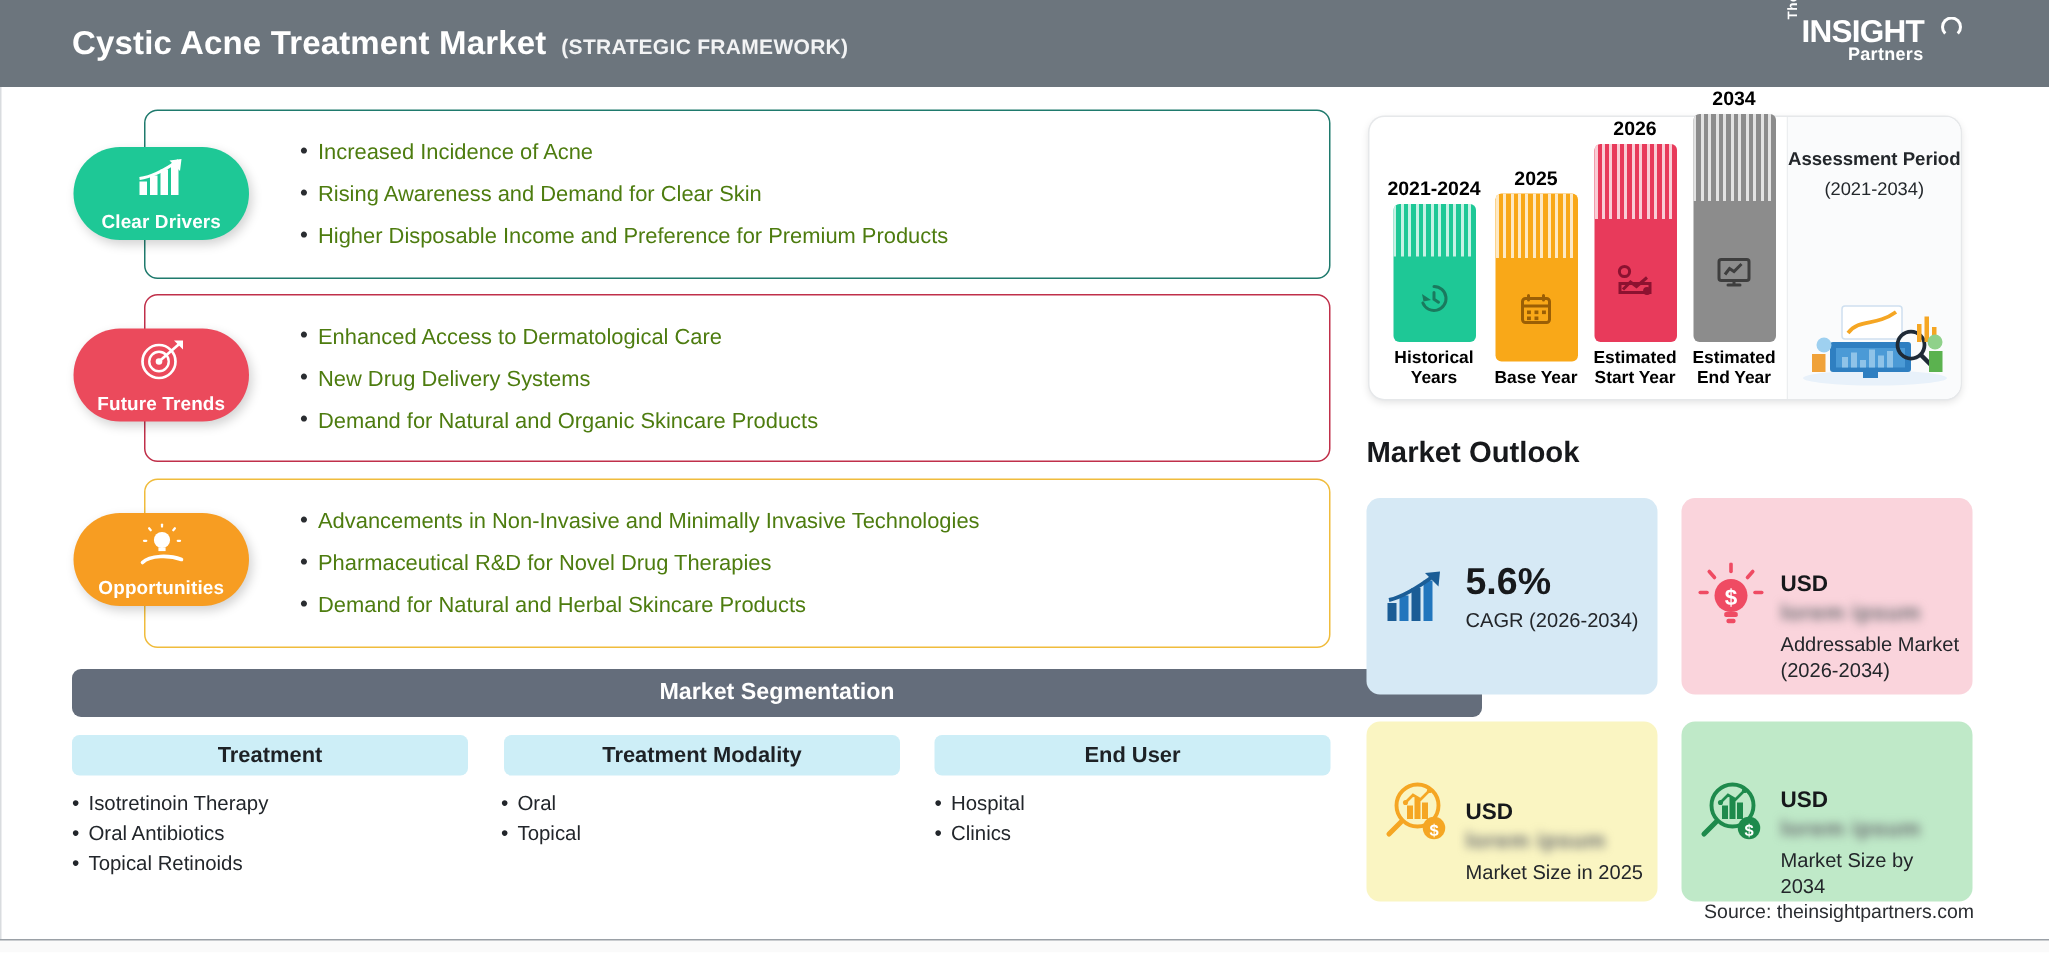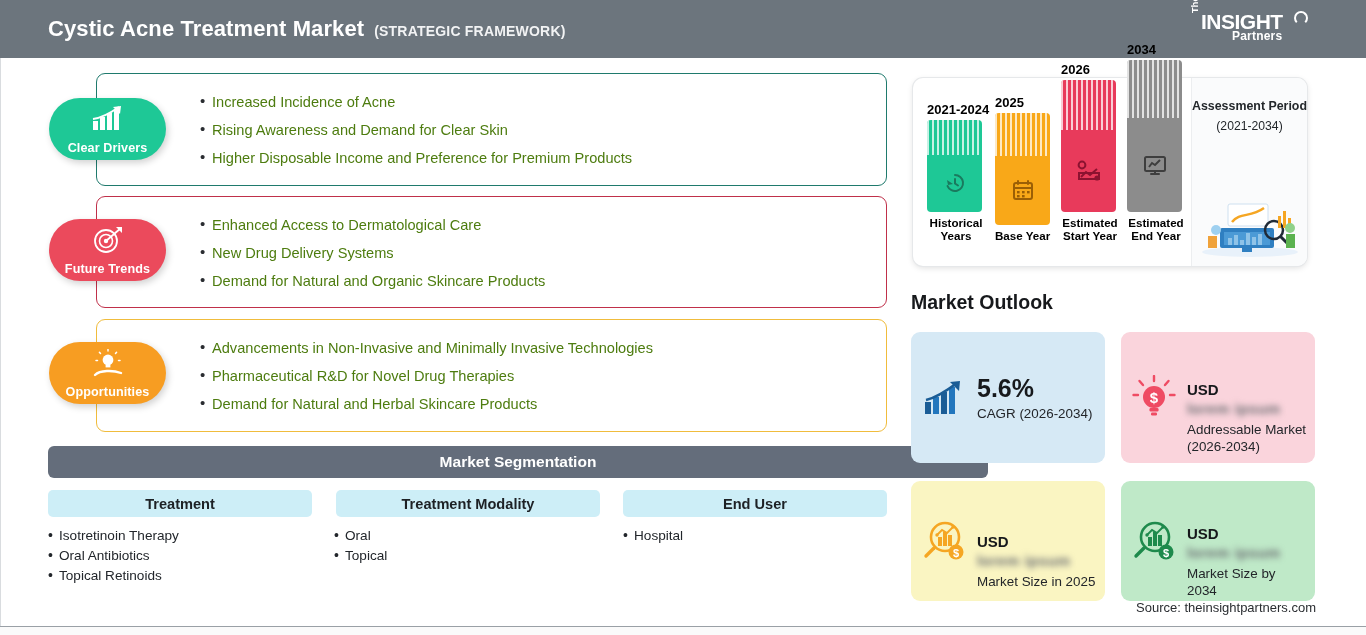--- a/index.html
+++ b/index.html
@@ -109,22 +109,22 @@
 
   
   .assess {
     position: absolute; left: 913px; top: 78px; width: 394px; height: 188px;
     background: #fff; border-radius: 10px;
     box-shadow: 0 0 0 1px #e6e8ea, 0 2px 6px rgba(0,0,0,.13);
     display: flex;
   }
   .bars { position: relative; width: 278px; height: 188px; }
   .barwrap {
-    position: absolute; bottom: 24px; width: 58px;
-    display: flex; flex-direction: column; align-items: flex-start;
+    position: absolute; bottom: 8px; width: 58px;
+    display: flex; flex-direction: column; align-items: center;
   }
   .barwrap .b-year {
     font-size: 13px; font-weight: bold; margin-bottom: 3px; white-space: nowrap;
   }
   .bar { width: 55px; border-radius: 4px; position: relative; overflow: hidden; }
   .bar .stripes {
     height: 38%; width: 100%;
     background: repeating-linear-gradient(90deg, rgba(255,255,255,.75) 0 2px, rgba(255,255,255,0) 2px 5px);
   }
   .bar .solid { height: 62%; width: 100%; display:flex; align-items:center; justify-content:center; }
@@ -260,20 +260,21 @@
     <div class="c-head">Treatment Modality</div>
     <ul>
       <li>Oral</li>
       <li>Topical</li>
     </ul>
   </div>
   <div class="seg-col c2">
     <div class="c-head">End User</div>
     <ul>
       <li>Hospital</li>
+      <li>Clinics</li>
     </ul>
   </div>
 
   <div class="assess">
     <div class="bars">
 
       <div class="barwrap" id="bw0" style="left:14px;">
         <span class="b-year">2021-2024</span>
         <div class="bar" style="height:92px;background:#1ec896;">
           <div class="stripes"></div>

